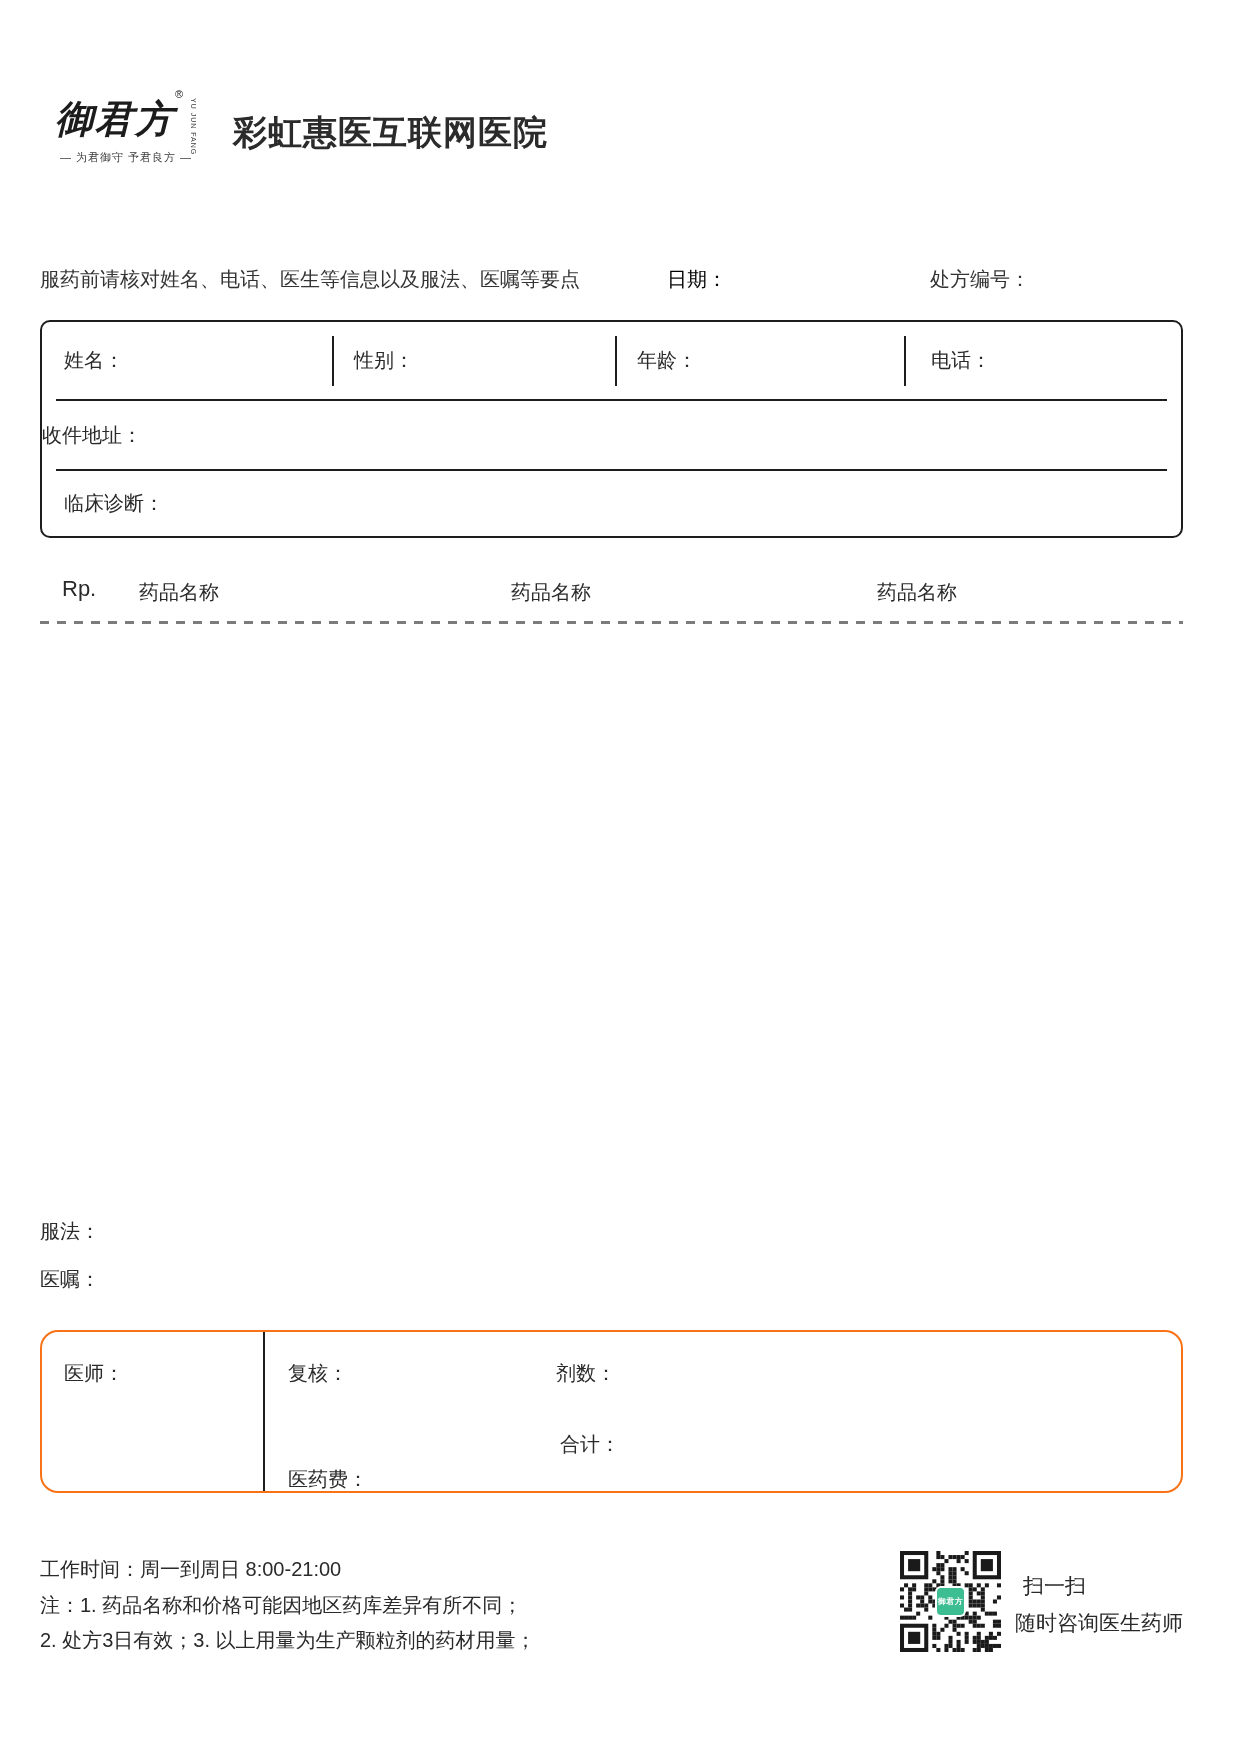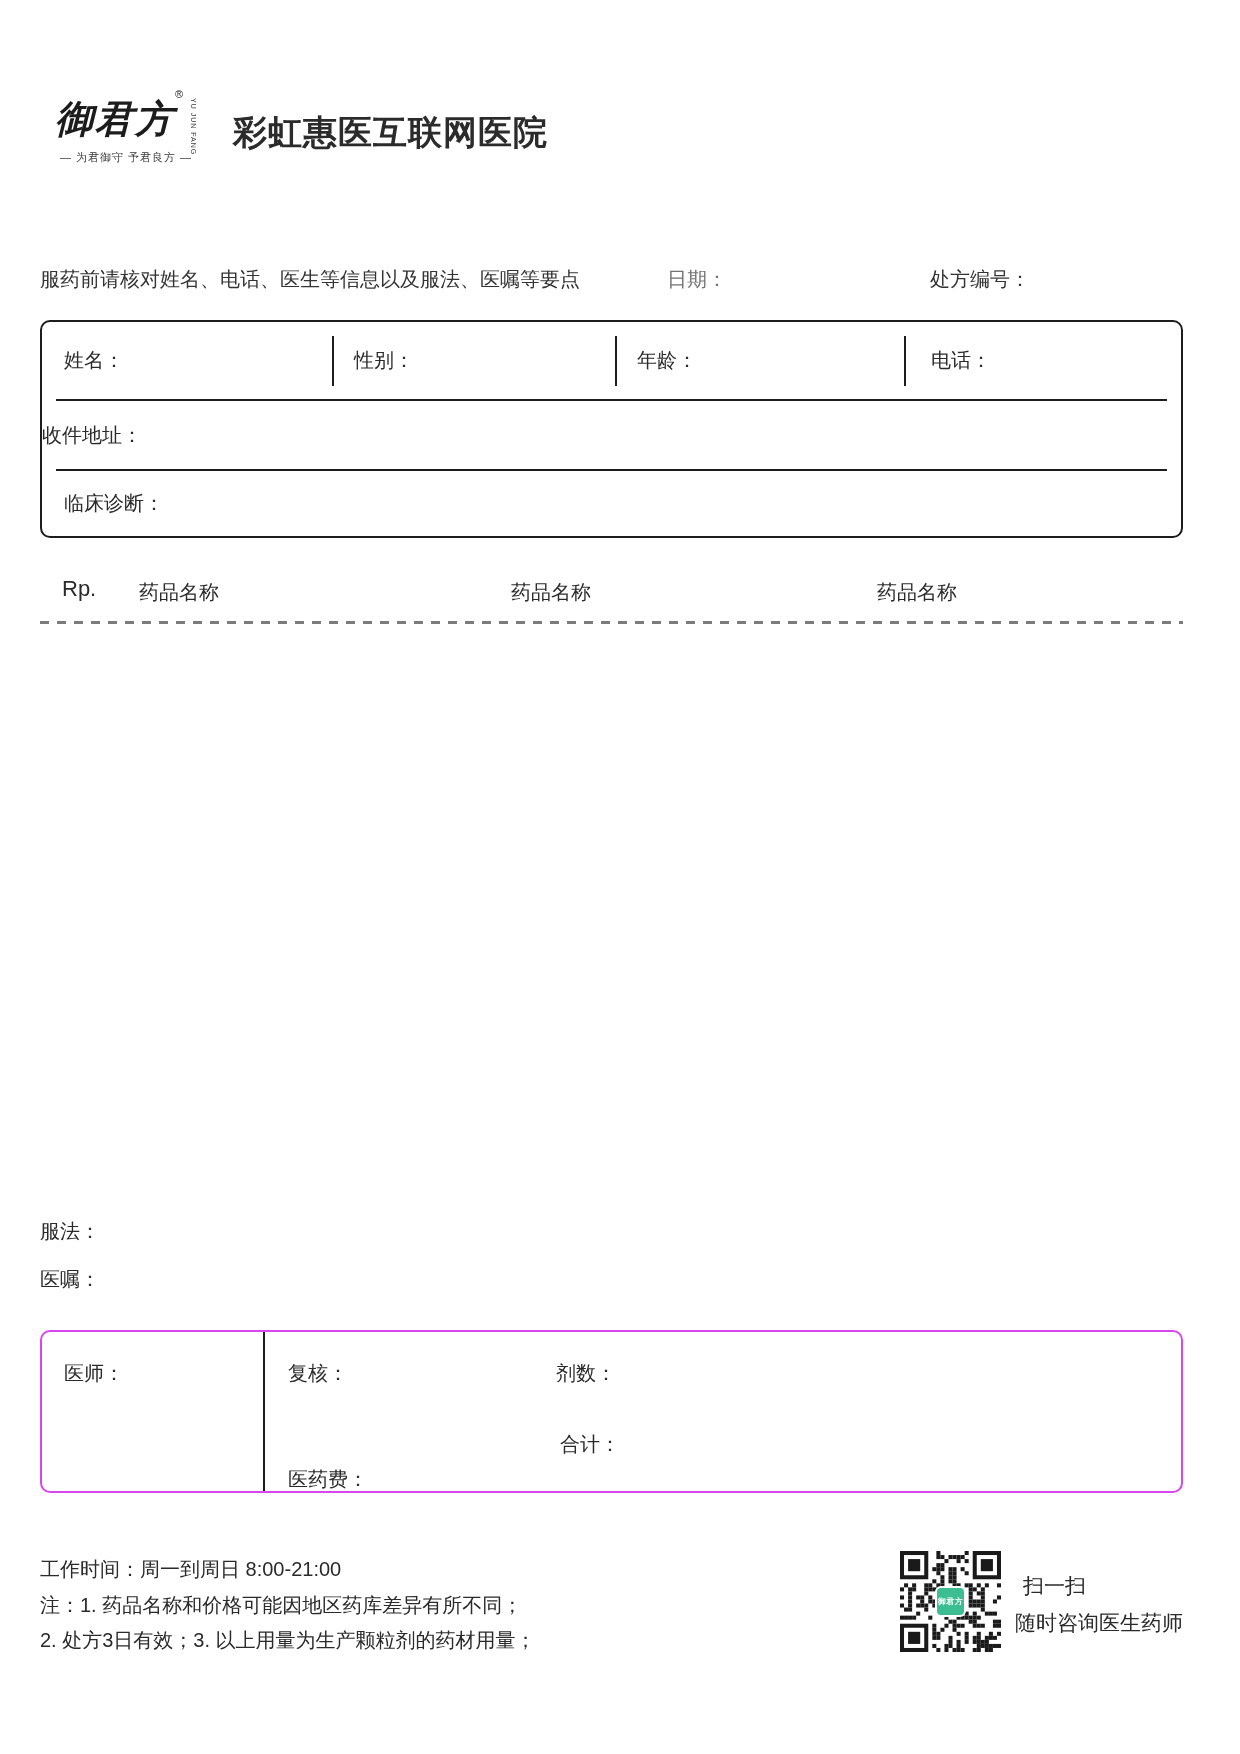--- a/index.html
+++ b/index.html
@@ -32,21 +32,21 @@
     margin-top: 5px; font-size: 11px; letter-spacing: 1px;
     color: #3a3a3a; text-align: center; width: 142px; white-space: nowrap;
   }
   .hospital-title {
     left: 233px; top: 110px;
     font-size: 34px; font-weight: 900; letter-spacing: 1px; color: #2b2b2b;
   }
 
   
   .meta-notice { left: 40px; top: 266px; font-size: 20px; color: #333; }
-  .meta-date   { left: 667px; top: 266px; font-size: 20px; color: #737373; }
+  .meta-date   { left: 667px; top: 266px; font-size: 20px; color: #000000; }
   .meta-rxno   { left: 930px; top: 266px; font-size: 20px; color: #333; }
 
   
   .patient-box {
     left: 40px; top: 320px; width: 1143px; height: 218px;
     border: 2px solid #1d1d1d; border-radius: 10px;
   }
   .p-row1 { position: absolute; left: 0; top: 0; width: 100%; height: 77px; display: flex; }
   .p-cell { display: flex; align-items: center; padding-left: 22px; font-size: 20px; color: #2a2a2a; }
   .p-cell.c1 { width: 290px; } .p-cell.c2 { width: 283px; }
@@ -71,21 +71,21 @@
   }
   .rx-body-area { left: 40px; top: 630px; width: 1143px; height: 575px; }
 
   
   .usage-label  { left: 40px; top: 1218px; font-size: 20px; }
   .advice-label { left: 40px; top: 1266px; font-size: 20px; }
 
   
   .summary-box {
     left: 40px; top: 1330px; width: 1143px; height: 163px;
-    border: 2px solid #d946ef; border-radius: 10px;
+    border: 2px solid #f97316; border-radius: 18px;
   }
   .s-divider { position: absolute; left: 221px; top: 0; bottom: 0; width: 2px; background: #1d1d1d; }
   .s-label { position: absolute; font-size: 20px; color: #2a2a2a; }
   .s-doctor { left: 22px;  top: 28px; }
   .s-review { left: 246px; top: 28px; }
   .s-dose   { left: 514px; top: 28px; }
   .s-fee    { left: 246px; top: 99px; margin-top: 35px; }
   .s-total  { left: 518px; top: 99px; }
 
   

